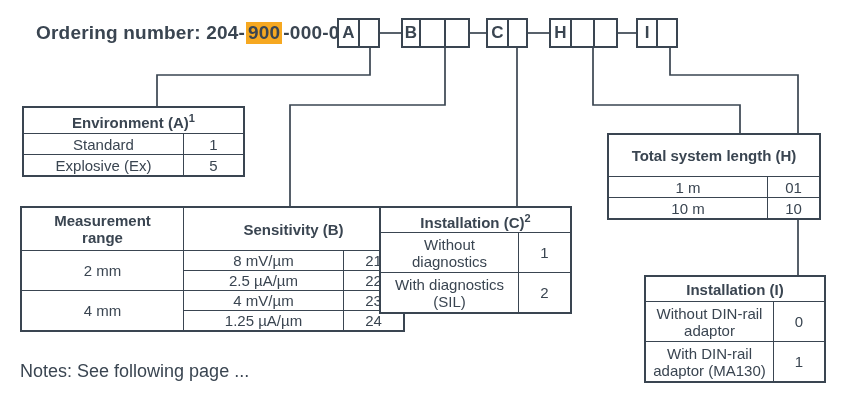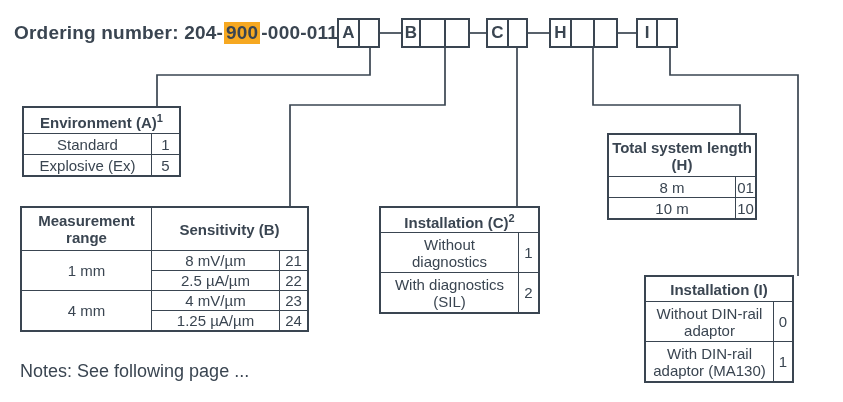--- a/index.html
+++ b/index.html
@@ -2,21 +2,21 @@
 <html><head>
 <meta charset="utf-8">
 <style>
   html,body{margin:0;padding:0;background:#fff;}
   .canvas{
     position:relative;width:843px;height:402px;background:#ffffff;overflow:hidden;
     font-family:"Liberation Sans",sans-serif;color:#3a4551;
   }
   
   .title{
-    position:absolute;left:14px;top:18px;height:30px;display:flex;align-items:center;
+    position:absolute;left:36px;top:18px;height:30px;display:flex;align-items:center;
     font-size:19px;font-weight:bold;letter-spacing:.2px;white-space:pre;
   }
   .title .hl{background:#f6a821;padding:0 2px;margin:16px 1px;}
   
   .codebox{
     position:absolute;top:18px;height:26px;display:flex;border:2px solid #3a4551;background:#fff;
   }
   .codebox .cell{display:flex;align-items:center;justify-content:center;
     font-size:17px;font-weight:bold;border-left:2px solid #3a4551;}
   .codebox .cell:first-child{border-left:none;}
@@ -26,21 +26,21 @@
   .box-h{left:549px;width:65px;} .box-h .c0{width:19px;} .box-h .c1{width:21px;} .box-h .c2{width:21px;}
   .box-i{left:636px;width:38px;} .box-i .c0{width:18px;} .box-i .c1{width:18px;}
   
   .wires{position:absolute;left:0;top:0;width:843px;height:402px;}
   .wires polyline{fill:none;stroke:#3a4551;stroke-width:1.7;}
   
   table.tbl{
     position:absolute;border-collapse:collapse;background:#fff;
     font-size:15px;line-height:17px;text-align:center;color:#3a4551;border:2px solid #3a4551;
   }
-  table.tbl th,table.tbl td{border:1.5px solid #3a4551;padding:0 0;vertical-align:middle;font-weight:normal;}
+  table.tbl th,table.tbl td{border:1.5px solid #3a4551;padding:0 16px;vertical-align:middle;font-weight:normal;}
   table.tbl th{font-weight:bold;}
   sup{font-size:11px;font-weight:bold;vertical-align:6px;}
   .t-env{left:22px;top:106px;}
   .t-env .lbl{width:127px;height:20px;} .t-env .code{width:27px;}
   .t-env th{height:25px;}
   .t-sens{left:20px;top:206px;}
   .t-sens th{height:42px;}
   .t-sens .range{width:129px;} .t-sens .lbl{width:127px;height:19px;} .t-sens .code{width:27px;}
   .t-diag{left:379px;top:206px;}
   .t-diag th{height:24px;}
@@ -112,21 +112,21 @@
   </tbody>
     </table>
 
   <table class="tbl t-sens">
     <tbody>
         <tr>
       <th class="range">Measurement range</th>
       <th colspan="2">Sensitivity (B)</th>
     </tr>
     <tr>
-      <td class="range" rowspan="2">1 mm</td>
+      <td class="range" rowspan="2">2 mm</td>
       <td class="lbl">8 mV/µm</td>
       <td class="code">21</td>
     </tr>
     <tr>
       <td class="lbl">2.5 µA/µm</td>
       <td class="code">22</td>
     </tr>
     <tr>
       <td class="range" rowspan="2">4 mm</td>
       <td class="lbl">4 mV/µm</td>
@@ -154,21 +154,21 @@
     </tr>
   </tbody>
     </table>
 
   <table class="tbl t-len">
     <tbody>
         <tr>
       <th colspan="2">Total system length (H)</th>
     </tr>
     <tr>
-      <td class="lbl">8 m</td>
+      <td class="lbl">1 m</td>
       <td class="code">01</td>
     </tr>
     <tr>
       <td class="lbl">10 m</td>
       <td class="code">10</td>
     </tr>
   </tbody>
     </table>
 
   <table class="tbl t-inst">

